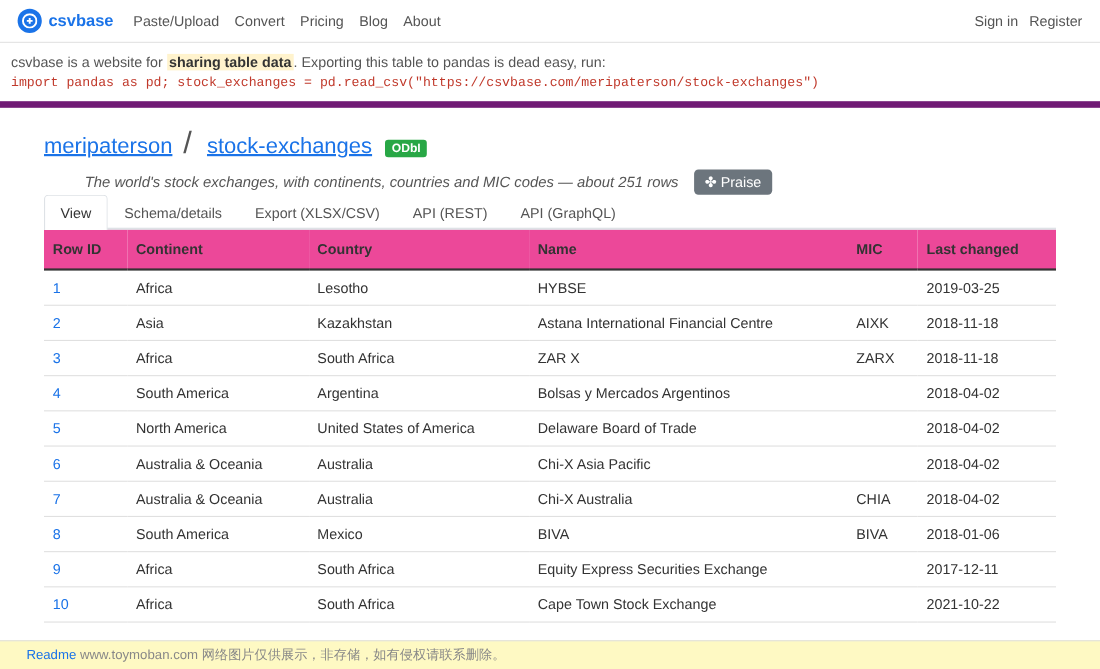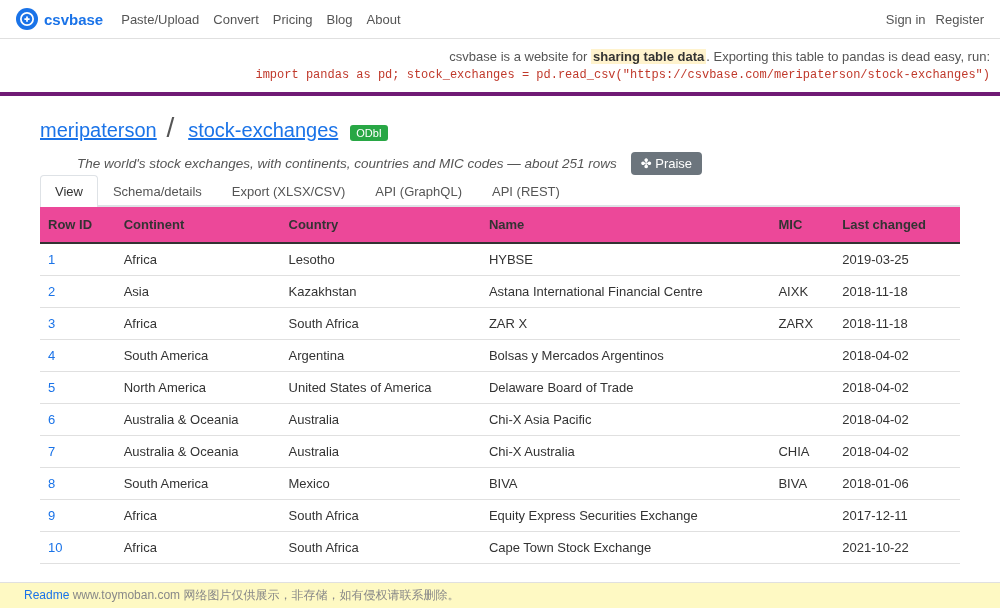--- a/index.html
+++ b/index.html
@@ -14,36 +14,36 @@
     .logo-circle { width: 22px; height: 22px; background: #1a73e8; border-radius: 50%; display: flex; align-items: center; justify-content: center; }
     .logo-circle svg { width: 14px; height: 14px; fill: #fff; }
     .brand-name { font-size: 15px; font-weight: 600; color: #1a73e8; }
     .nav-links { display: flex; gap: 14px; align-items: center; }
     .nav-links a { text-decoration: none; color: #555; font-size: 13px; }
     .top-nav-right { margin-left: auto; display: flex; gap: 10px; }
     .top-nav-right a { text-decoration: none; color: #555; font-size: 13px; }
 
     
     .banner {
-      text-align: right; padding: 10px; background: #fff; font-size: 13px; color: #555;
-      border-bottom: 4px solid #701a75;
+      text-align: left; padding: 10px; background: #fff; font-size: 13px; color: #555;
+      border-bottom: 6px solid #701a75;
     }
     .banner .highlight { background: #fff3cd; color: #333; font-weight: 600; padding: 0 2px; }
     .banner .code { color: #c0392b; font-family: 'Courier New', monospace; font-size: 12px; display: block; margin-top: 4px; }
 
     
     .main { max-width: 960px; margin: 0 auto; padding: 16px 20px; }
 
     
     .page-title { margin-bottom: 8px; }
     .page-title a { color: #1a73e8; text-decoration: underline; font-size: 20px; font-weight: 400; }
     .page-title span.separator { color: #555; font-size: 28px; margin: 0 6px; }
     .odbl-badge {
       display: inline-block; background: #28a745; color: #fff;
-      font-size: 11px; font-weight: 400; padding: 2px 6px; border-radius: 3px;
+      font-size: 11px; font-weight: 700; padding: 2px 6px; border-radius: 3px;
       vertical-align: middle; margin-left: 8px; text-align: center;
     }
 
     .subtitle { font-style: italic; color: #555; font-size: 13.5px; margin-bottom: 14px; margin-left: 37px; }
     .praise-btn {
       display: inline-flex; align-items: center; gap: 4px;
       background: #6c757d; color: #fff; border: none; padding: 4px 10px;
       border-radius: 4px; font-size: 13px; cursor: pointer; margin-left: 10px;
     }
 
@@ -133,22 +133,22 @@
 
   <div>
     <span class="subtitle">The world's stock exchanges, with continents, countries and MIC codes — about 251 rows</span>
     <button class="praise-btn">✤ Praise</button>
   </div>
 
   <div class="tabs">
     <a class="tab active">View</a>
     <a class="tab">Schema/details</a>
     <a class="tab">Export (XLSX/CSV)</a>
+    <a class="tab">API (REST)</a>
     <a class="tab">API (GraphQL)</a>
-    <a class="tab">API (REST)</a>
   </div>
 
   <table class="data-table">
     <thead>
       <tr>
         <th>Row ID</th>
         <th>Continent</th>
         <th>Country</th>
         <th>Name</th>
         <th>MIC</th>

